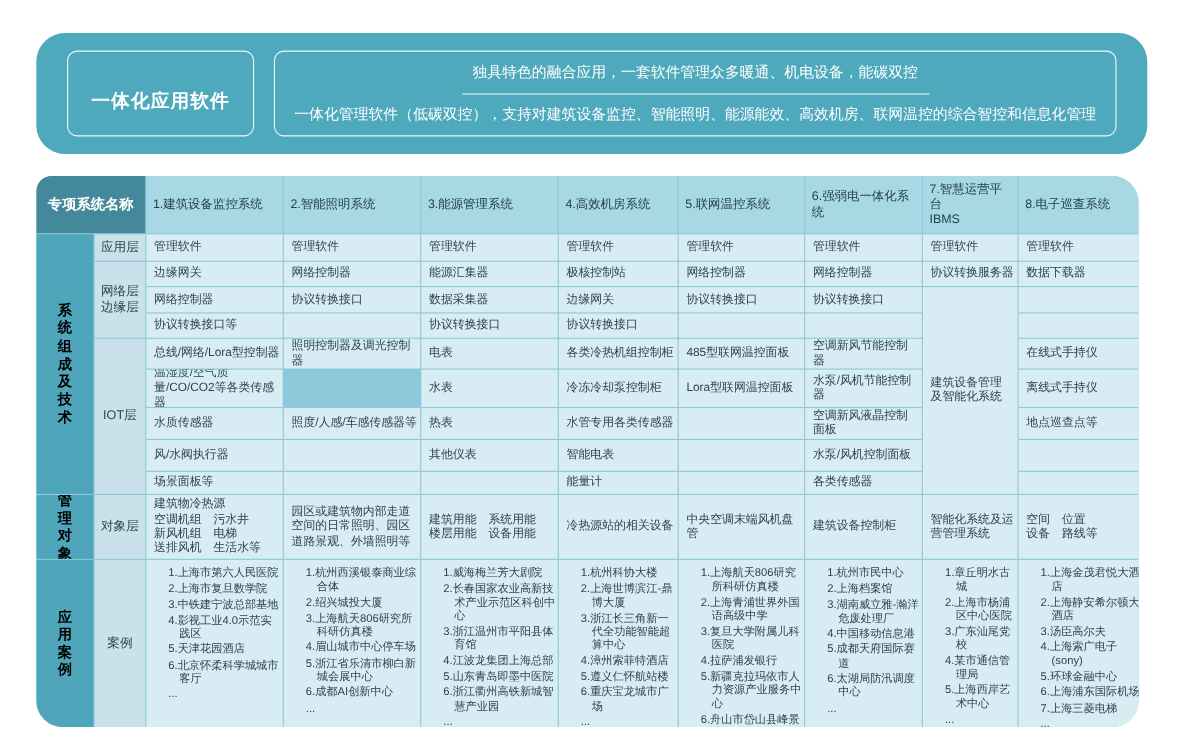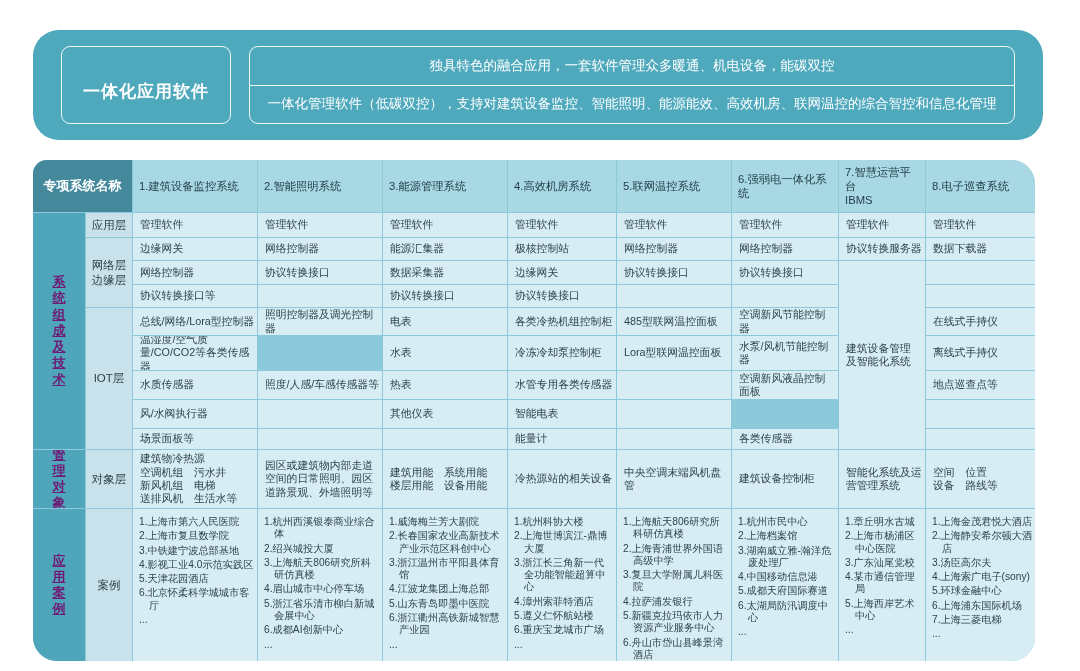--- a/index.html
+++ b/index.html
@@ -6,37 +6,37 @@
   .page{position:relative;width:1080px;height:671px;background:#fff;overflow:hidden;
         font-family:"Liberation Sans","DejaVu Sans",sans-serif;color:#2e434c;}
 
   
   .banner{position:absolute;left:33px;top:30px;width:1010px;height:110px;background:#4FA9BD;
           border-radius:26px;display:flex;align-items:center;padding:0 28px;box-sizing:border-box;}
   .banner-title-box{width:168px;height:76px;border:1.4px solid rgba(255,255,255,.9);border-radius:9px;
           display:flex;align-items:center;justify-content:center;flex:none;}
   .banner-title-box span{color:#fff;font-weight:bold;font-size:17px;letter-spacing:1px;margin-top:12px;}
   .banner-desc-box{flex:1;height:76px;margin-left:18px;border:1.4px solid rgba(255,255,255,.9);border-radius:9px;
-          display:flex;flex-direction:column;overflow:hidden;}
+          display:flex;flex-direction:column;overflow:hidden;align-items:center;}
   .banner-line{flex:1;display:flex;align-items:center;justify-content:center;color:#fff;font-size:13.5px;
           padding:0 10px;text-align:center;}
   .banner-line.first{border-bottom:1.2px solid rgba(255,255,255,.9);}
 
   
   .grid{position:absolute;left:33px;top:160px;width:1002px;display:grid;gap:1px;background:#8CC9DA;
         grid-template-columns:52px 46px 124px 124px 124px 108px 114px 106px 86px 118px;
         grid-template-rows:52px 24px 22px 23px 22px 27px 34px 28px 28px 20px 58px 152px;
         border-radius:14px 24px 24px 24px;overflow:hidden;}
   .cell{background:#D8ECF3;display:flex;align-items:center;padding:1px 2px 1px 7px;font-size:10.8px;
         line-height:1.25;color:#2e434c;white-space:pre-line;overflow:hidden;box-sizing:border-box;}
   .hdr{background:#A9D8E5;font-size:11.3px;color:#24404a;padding:1px 3px 1px 6px;}
   .corner{background:#43889B;color:#fff;font-weight:bold;font-size:13px;justify-content:center;text-align:center;padding:2px;}
-  .group{background:#4FA6BB;color:#701a75;font-weight:bold;font-size:13px;justify-content:center;text-align:center;padding:14px;text-decoration:underline;}
+  .group{background:#4FA6BB;color:#000000;font-weight:bold;font-size:13px;justify-content:center;text-align:center;padding:14px;}
   .layer{background:#C9E1EA;font-size:11.5px;justify-content:center;text-align:center;padding:2px;}
-  .cases{flex-direction:column;align-items:stretch;justify-content:flex-start;padding:7px 2px 2px 6px;
+  .cases{flex-direction:column;align-items:stretch;justify-content:flex-start;padding:7px 2px 2px 20px;
         font-size:10.2px;line-height:12.3px;}
   .case-item{padding-left:10px;text-indent:-10px;margin-bottom:2px;}
 </style>
 </head>
 <body>
 
 <div class="page">
 
   <div class="banner">
     <div class="banner-title-box">
@@ -127,20 +127,21 @@
     <div class="cell" style="grid-area:8/6">水管专用各类传感器</div>
     <div class="cell" style="grid-area:10/6">能量计</div>
     <div class="cell" style="grid-area:6/7">485型联网温控面板</div>
     <div class="cell" style="grid-area:7/7">Lora型联网温控面板</div>
     <div class="cell" style="grid-area:8/7"></div>
     <div class="cell" style="grid-area:9/7"></div>
     <div class="cell" style="grid-area:10/7"></div>
     <div class="cell" style="grid-area:6/8">空调新风节能控制器</div>
     <div class="cell" style="grid-area:7/8">水泵/风机节能控制器</div>
     <div class="cell" style="grid-area:8/8">空调新风液晶控制面板</div>
+    <div class="cell" style="grid-area:9/8">水泵/风机控制面板</div>
     <div class="cell" style="grid-area:10/8">各类传感器</div>
     <div class="cell" style="grid-area:6/10">在线式手持仪</div>
     <div class="cell" style="grid-area:7/10">离线式手持仪</div>
     <div class="cell" style="grid-area:8/10">地点巡查点等</div>
     <div class="cell" style="grid-area:9/10"></div>
     <div class="cell" style="grid-area:10/10"></div>
 
     <div class="cell" style="grid-area:11/3">建筑物冷热源
 空调机组　污水井
 新风机组　电梯

